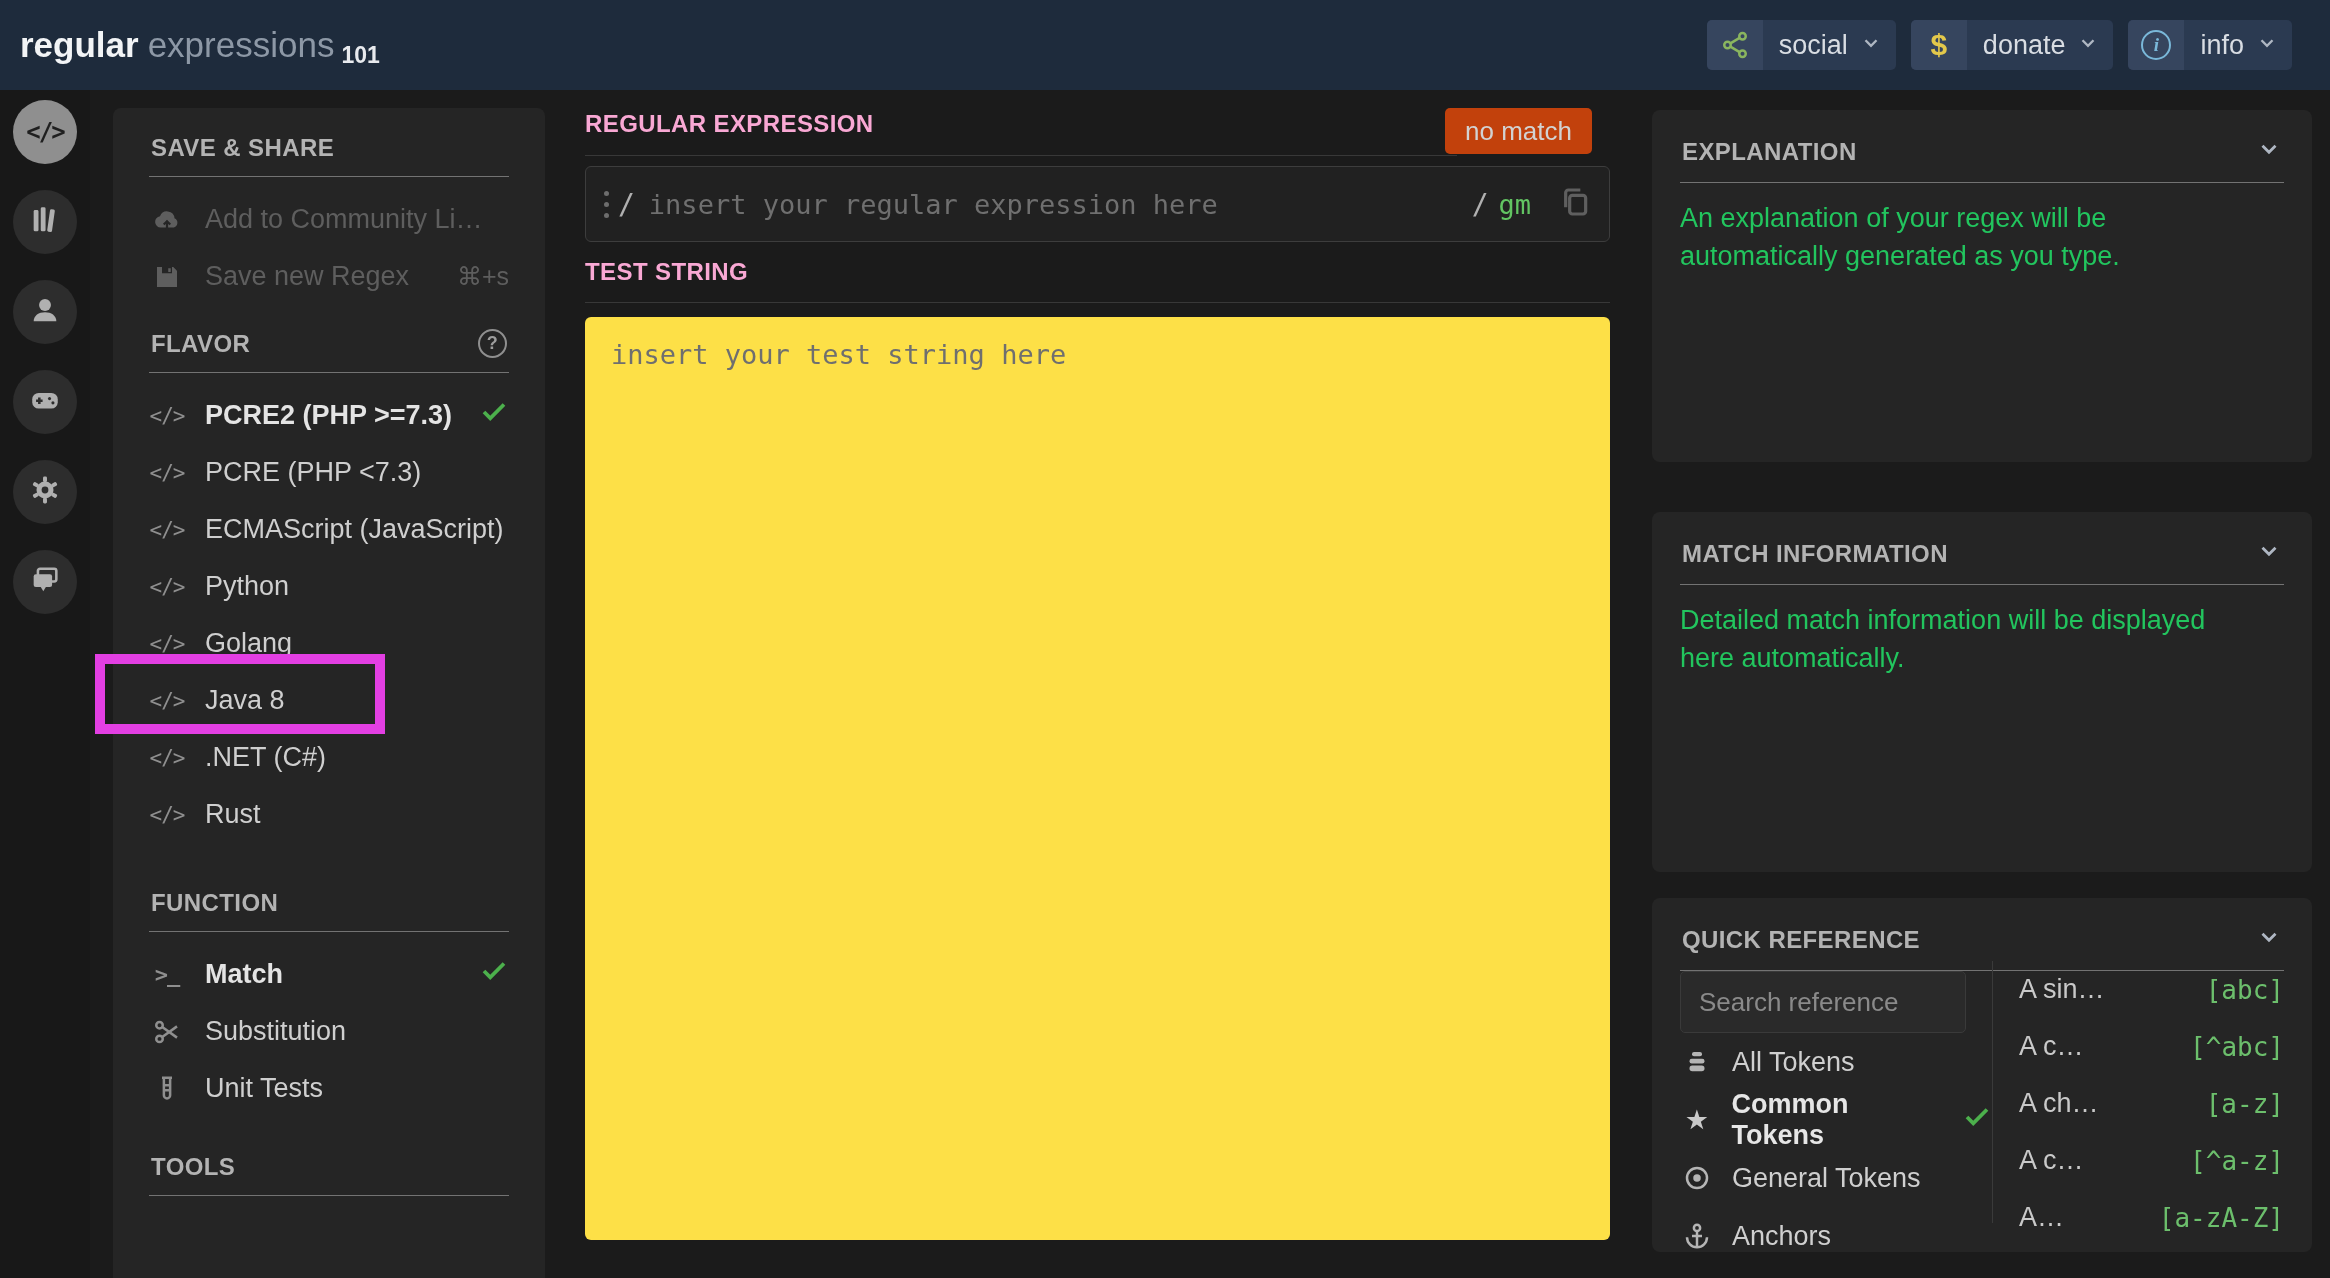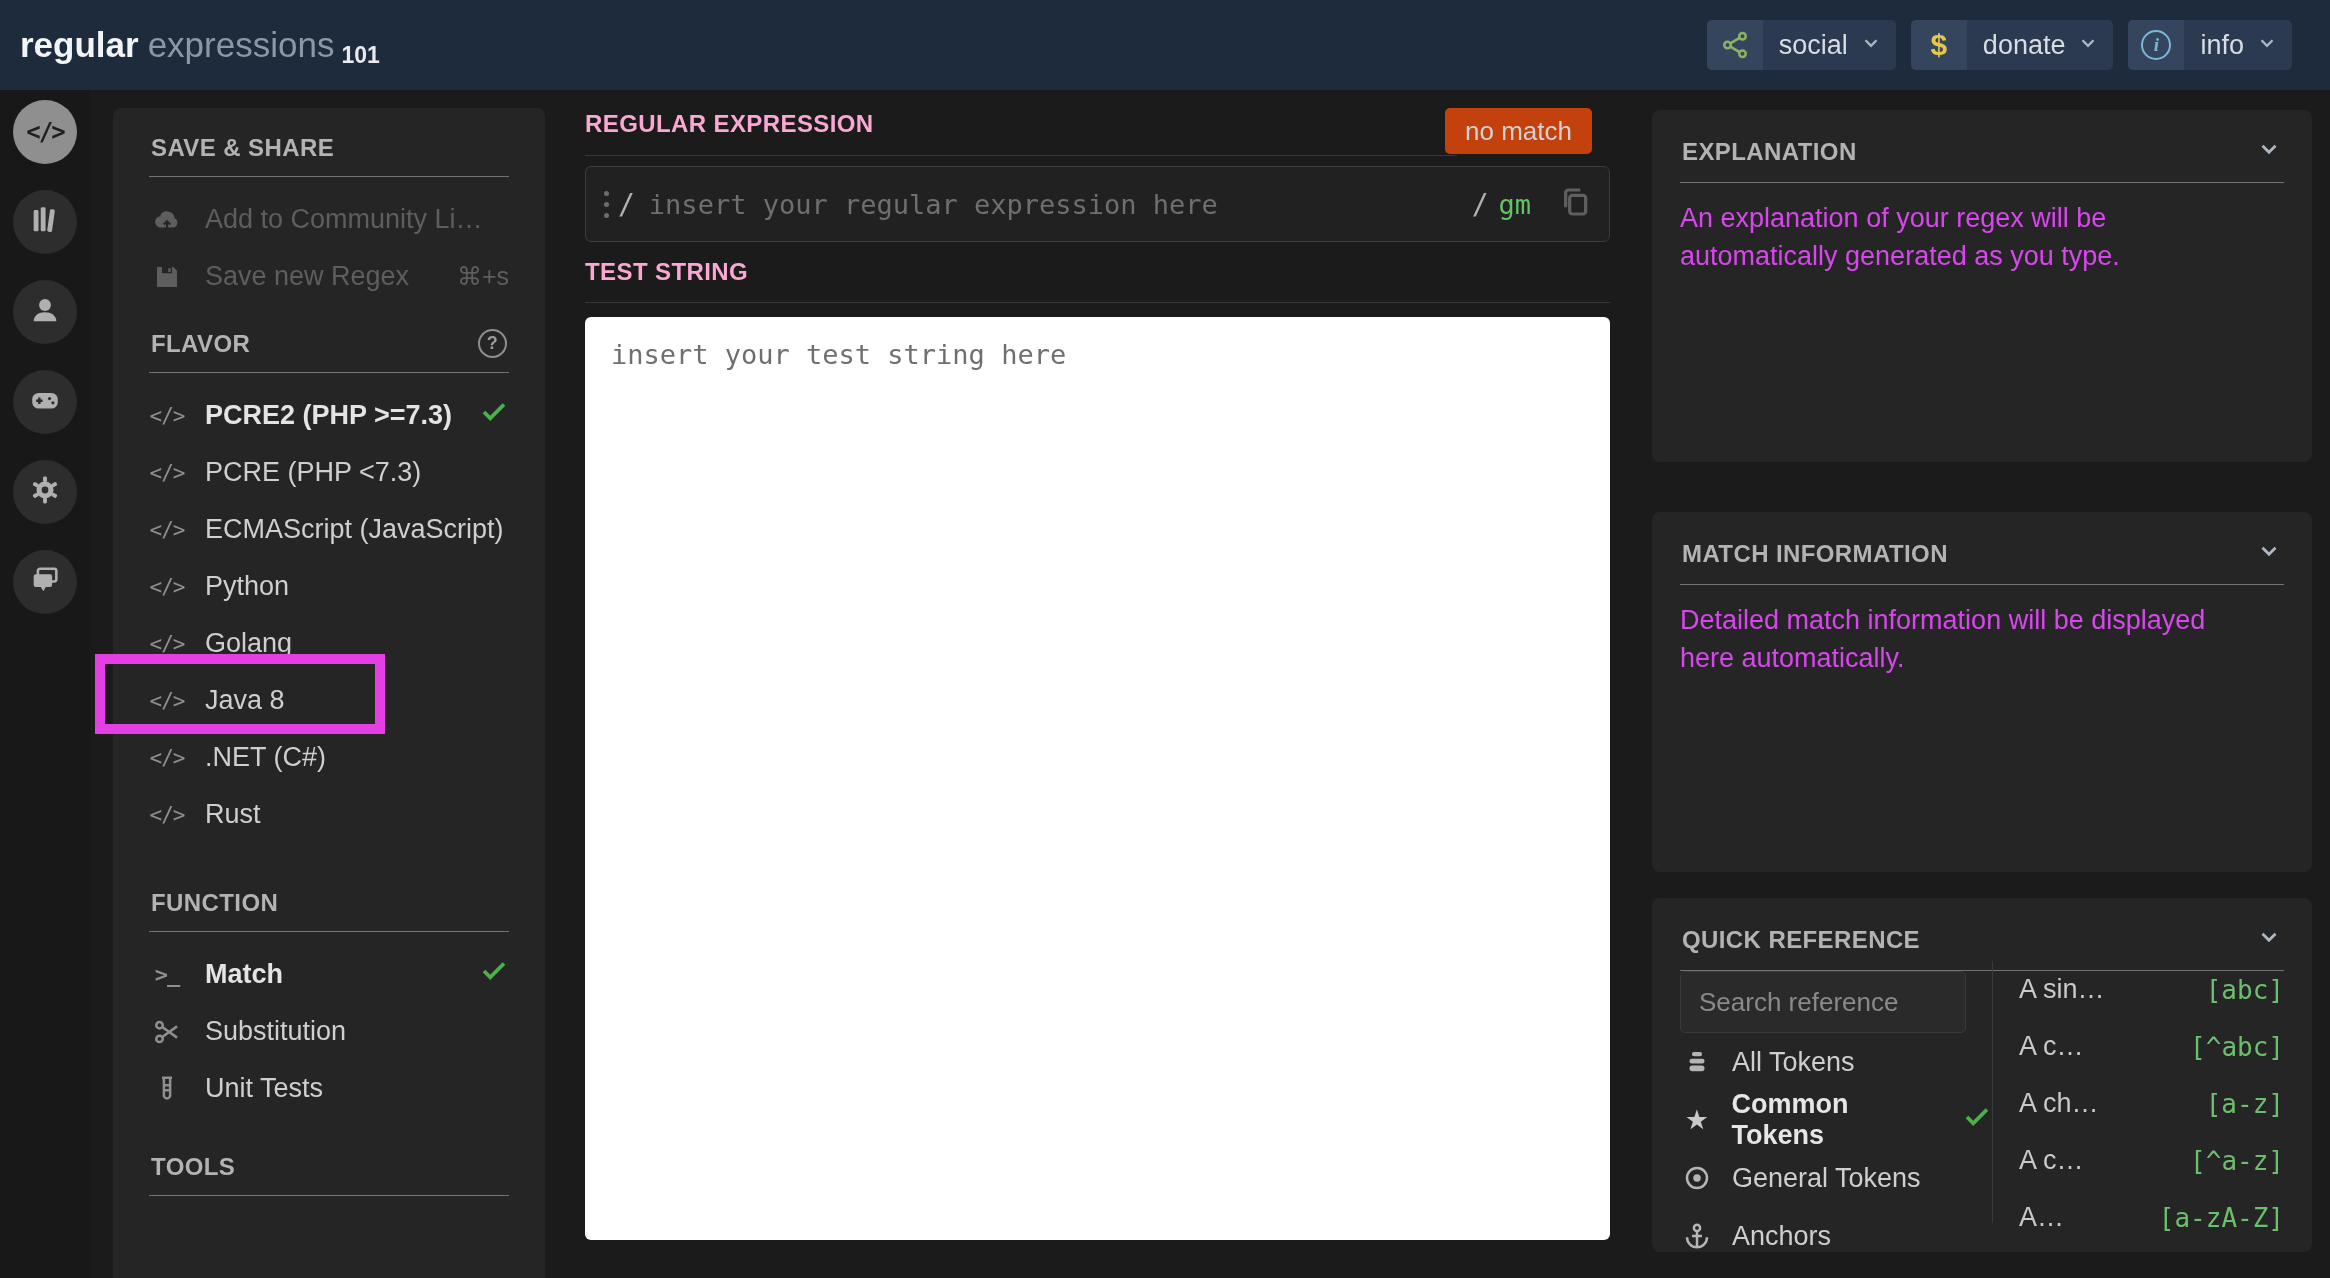--- a/index.html
+++ b/index.html
@@ -70,29 +70,29 @@
                  border:1px solid #3d3d3d; border-radius:6px; display:flex; align-items:center; padding:0 18px; cursor:text; }
   .dragdots { width:6px; height:34px; margin-right:8px; display:flex; flex-direction:column; justify-content:center; gap:6px; }
   .dragdots i { width:5px; height:5px; border-radius:50%; background:#6e6e6e; }
   .delim { color:#b0b0b0; font-size:28px; }
   .rx-ph { color:#6f6f6f; font-size:27px; margin-left:14px; flex:1; white-space:nowrap; overflow:hidden; }
   .flags { color:#62c462; font-size:27px; margin-left:10px; }
   .copy-ic { margin-left:28px; cursor:pointer; }
   .copy-ic svg { width:32px; height:32px; stroke:#5f5f5f; stroke-width:2.4; fill:none; }
   .ts-head { position:absolute; left:585px; top:258px; width:1025px; height:45px; }
   .ts-head .hline { position:absolute; left:0; bottom:0; width:1025px; border-bottom:1px solid #383838; }
-  .test-area { position:absolute; left:585px; top:317px; width:1025px; height:923px; background:#ffffff;
+  .test-area { position:absolute; left:585px; top:317px; width:1025px; height:923px; background:#fde047;
                border-radius:6px; padding:22px 26px; cursor:text; }
   .ts-ph { color:#6f6f6f; font-size:27px; }
 
   
   .card { position:absolute; left:1652px; width:660px; background:#252525; border-radius:8px;
           padding:26px 28px; overflow:hidden; }
   .card .sec-title { justify-content:space-between; }
-  .card-body { margin-top:16px; color:#d946ef; font-size:27px; line-height:38px; }
+  .card-body { margin-top:16px; color:#22c55e; font-size:27px; line-height:38px; }
   .c-expl { top:110px; height:352px; }
   .c-match { top:512px; height:360px; }
   .c-qref { top:898px; height:354px; }
   .qr-body { display:flex; height:252px; }
   .qr-left { width:312px; }
   .qr-search { width:286px; height:62px; background:#2a2a2a; border:1px solid #3a3a3a; border-radius:5px;
                color:#cccccc; font-size:26px; padding:0 18px; outline:none;
                font-family:"Liberation Sans",sans-serif; }
   .qr-search::placeholder { color:#8a8a8a; }
   .qcat { display:flex; align-items:center; height:58px; font-size:27px; color:#cfcfcf; cursor:pointer; }

